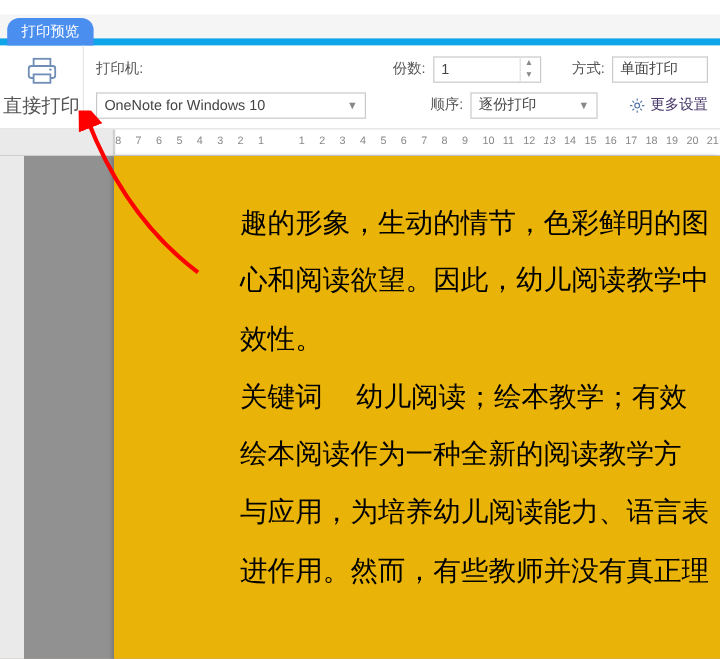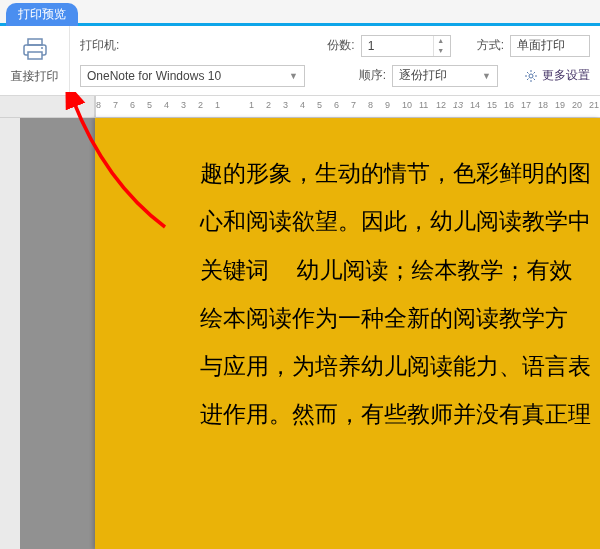--- a/index.html
+++ b/index.html
@@ -9,21 +9,22 @@
     background: #fff;
     width: 600px;
     height: 549px;
     overflow: hidden;
     position: relative;
   }
   .tab-bar {
     background: #f5f5f5;
     padding: 3px 6px 0 6px;
     height: 26px;
-    border-bottom: 3px solid #0ea5e9;
+    border-bottom: 6px solid #0ea5e9;
+    margin-top: 12px;
   }
   .tab {
     display: inline-block;
     background: #4a8ef0;
     color: #fff;
     padding: 3px 12px;
     border-radius: 10px 10px 0 0;
     font-size: 12px;
   }
   .toolbar {
@@ -37,21 +38,21 @@
     display: flex;
     flex-direction: column;
     align-items: center;
     justify-content: center;
     width: 70px;
     border-right: 1px solid #e5e5e5;
     cursor: pointer;
     padding: 4px 2px;
   }
   .big-btn .icn { margin-bottom: 4px; }
-  .big-btn .lbl { font-size: 12px; color: #555; }
+  .big-btn .lbl { font-size: 16px; color: #555; }
   .settings-block {
     flex: 1;
     padding: 6px 10px;
     display: flex;
     flex-direction: column;
     gap: 8px;
     justify-content: center;
   }
   .row { display: flex; align-items: center; gap: 6px; }
   .lbl-txt { color: #555; font-size: 12px; white-space: nowrap; }
@@ -247,20 +248,21 @@
     </div>
 </div>
 
 <div class="workspace">
   <div class="ruler-v"></div>
   <div class="gutter"></div>
   <div class="page">
     <div class="doc-text">
       <span class="line">趣的形象，生动的情节，色彩鲜明的图</span>
       <span class="line">心和阅读欲望。因此，幼儿阅读教学中</span>
+      <span class="line">效性。</span>
       <span class="line"><span>关键词</span><span class="kw-gap"></span><span>幼儿阅读；绘本教学；有效</span></span>
       <span class="line">绘本阅读作为一种全新的阅读教学方</span>
       <span class="line">与应用，为培养幼儿阅读能力、语言表</span>
       <span class="line">进作用。然而，有些教师并没有真正理</span>
     </div>
   </div>
 </div>
 
 <svg class="arrow-svg" viewBox="0 0 120 140">
   <defs>

